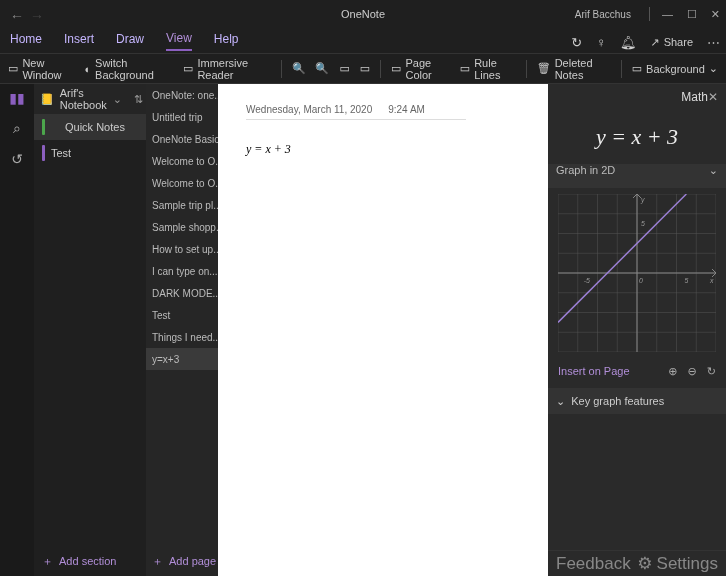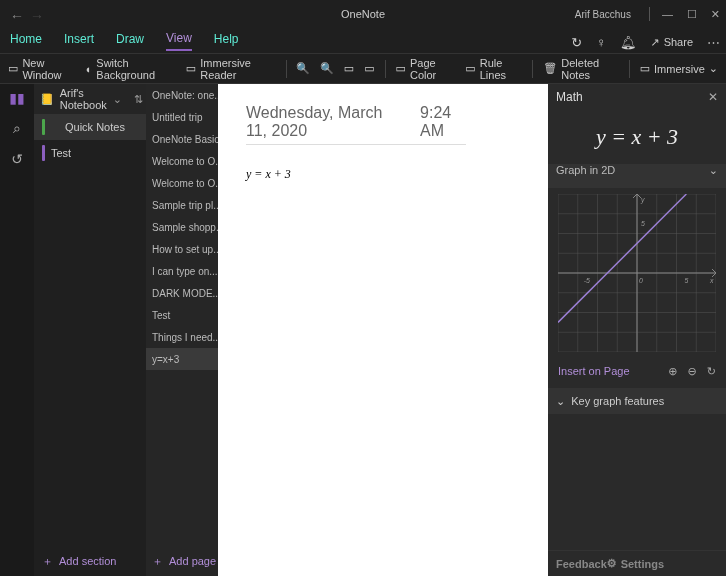--- a/index.html
+++ b/index.html
@@ -8,21 +8,21 @@
 .titlebar { height: 28px; background: #1f1f1f; display: flex; align-items: center; position: relative; }
 .titlebar .nav-arrows { display: flex; gap: 6px; padding-left: 10px; }
 .titlebar .nav-arrows span { color: #888; font-size: 14px; }
 .titlebar .app-title { position: absolute; left: 50%; transform: translateX(-50%); font-size: 11px; color: #ccc; }
 .titlebar .right { position: absolute; right: 6px; display: flex; align-items: center; gap: 12px; }
 .titlebar .user { font-size: 10px; color: #bbb; margin-right: 6px; }
 .titlebar .win-btns { display: flex; gap: 14px; color: #aaa; font-size: 11px; }
 .titlebar .divider { width:1px; height:14px; background:#555; }
 
 .menu-tabs { height: 26px; display: flex; align-items: center; padding-left: 10px; gap: 22px; font-size: 12px; border-bottom: 1px solid #333; }
-.menu-tabs .tab { color: #5eead4; cursor: pointer; padding-bottom: 4px; }
+.menu-tabs .tab { color: #c4b5fd; cursor: pointer; padding-bottom: 4px; }
 .menu-tabs .tab.active { color: #b28fd9; border-bottom: 2px solid #8b5fbf; }
 
 .ribbon { height: 30px; display: flex; align-items: center; padding: 0 8px; gap: 10px; border-bottom: 1px solid #333; font-size: 11px; color: #ccc; }
 .ribbon .cmd { display: flex; align-items: center; gap: 4px; cursor: pointer; }
 .ribbon .sep { width: 1px; height: 18px; background: #444; }
 
 .header-icons { position:absolute; right: 6px; top: 30px; height:24px; display:flex; align-items:center; gap:14px; color:#ccc; font-size:13px; }
 .header-icons .share { display:flex; align-items:center; gap:4px; font-size:11px; }
 
 .main { display: flex; height: calc(576px - 28px - 26px - 30px); }
@@ -44,37 +44,37 @@
 .sec-bar.purple { background: #8b5fbf; }
 .add-section { height: 30px; display:flex; align-items:center; gap:6px; padding-left:8px; font-size:11px; color:#b28fd9; cursor:pointer; }
 
 .col-pages { width: 72px; background: #262626; display:flex; flex-direction:column; }
 .page-item { height: 22px; display:flex; align-items:center; padding: 0 6px; font-size: 10px; color:#bbb; cursor:pointer; white-space:nowrap; overflow:hidden; text-overflow:ellipsis; }
 .page-item.active { background: #3a3a3a; }
 .page-list { flex:1; overflow:hidden; }
 .add-page { height:30px; display:flex; align-items:center; gap:6px; padding-left:6px; font-size:11px; color:#b28fd9; cursor:pointer; }
 
 .canvas { flex: 1; background: #fff; color:#000; padding: 20px 28px; position:relative; }
-.canvas .date-row { display:flex; gap:16px; font-size:16px; color:#666; border-bottom:1px solid #ddd; padding-bottom:4px; width: 220px; }
+.canvas .date-row { display:flex; gap:16px; font-size:10px; color:#666; border-bottom:1px solid #ddd; padding-bottom:4px; width: 220px; }
 .canvas .equation { margin-top: 22px; font-size: 12px; font-style: italic; font-family: 'Cambria Math', serif; }
 
 .math-pane { width: 178px; background: #2a2a2a; display:flex; flex-direction:column; }
-.math-hdr { height: 26px; display:flex; align-items:center; padding: 0 8px; font-size:12px; color:#ddd; justify-content:space-between; }
+.math-hdr { height: 26px; display:flex; align-items:center; padding: 0 8px; font-size:12px; color:#ddd; justify-content:flex-end; }
 .math-hdr .close { color:#aaa; cursor:pointer; }
 .math-eq { padding: 14px 0; text-align:center; font-size: 22px; font-style:italic; font-family: 'Cambria Math', serif; color:#eee; }
 .graph-hdr { height:24px; background:#333; display:flex; align-items:flex-start; padding:0 8px; font-size:11px; color:#bbb; justify-content:space-between; cursor:pointer; }
 .graph-box { height: 170px; background:#2a2a2a; padding: 6px 10px; }
 .graph-svg { width:100%; height:100%; }
 .graph-actions { height:26px; display:flex; align-items:center; padding:0 10px; font-size:11px; justify-content:space-between; }
 .graph-actions .insert { color:#b28fd9; cursor:pointer; }
 .graph-actions .tools { display:flex; gap:10px; color:#aaa; }
 .key-features { height:26px; background:#333; margin:4px 0 0 0; display:flex; align-items:center; padding:0 8px; font-size:11px; color:#ccc; cursor:pointer; }
 .key-features .chev { margin-right:6px; }
 .math-spacer { flex:1; }
-.math-footer { height:26px; display:flex; align-items:center; padding:0 8px; font-size:11px; color:#888; border-top:1px solid #333;font-weight:bold; }
+.math-footer { height:26px; display:flex; align-items:center; justify-content:space-between; padding:0 8px; font-size:17px; color:#888; border-top:1px solid #333; }
 .math-footer .settings { display:flex; align-items:center; gap:4px; }
 
 svg line.grid { stroke:#555; stroke-width:0.5; }
 svg line.axis { stroke:#888; stroke-width:1; }
 svg line.plot { stroke:#9b7fd4; stroke-width:1.5; }
 svg text { fill:#999; font-size:7px; font-style:italic; }
 </style>
 </head>
 <body>
 
@@ -119,21 +119,21 @@
   <span class="cmd icn">🔍</span>
   <span class="cmd icn">🔍</span>
   <span class="cmd icn">▭</span>
   <span class="cmd icn">▭</span>
   <span class="sep"></span>
   <span class="cmd">▭ <span>Page Color</span></span>
   <span class="cmd">▭ <span>Rule Lines</span></span>
   <span class="sep"></span>
   <span class="cmd">🗑 <span>Deleted Notes</span></span>
   <span class="sep"></span>
-  <span class="cmd">▭ <span>Immersive</span> <span>⌄</span></span>
+  <span class="cmd">▭ <span>Background</span> <span>⌄</span></span>
 </div>
 
 <div class="main">
   <div class="rail">
     <span class="rail-btn active">▮▮</span>
     <span class="rail-btn">⌕</span>
     <span class="rail-btn">↺</span>
   </div>
 
   <div class="col-sections">

